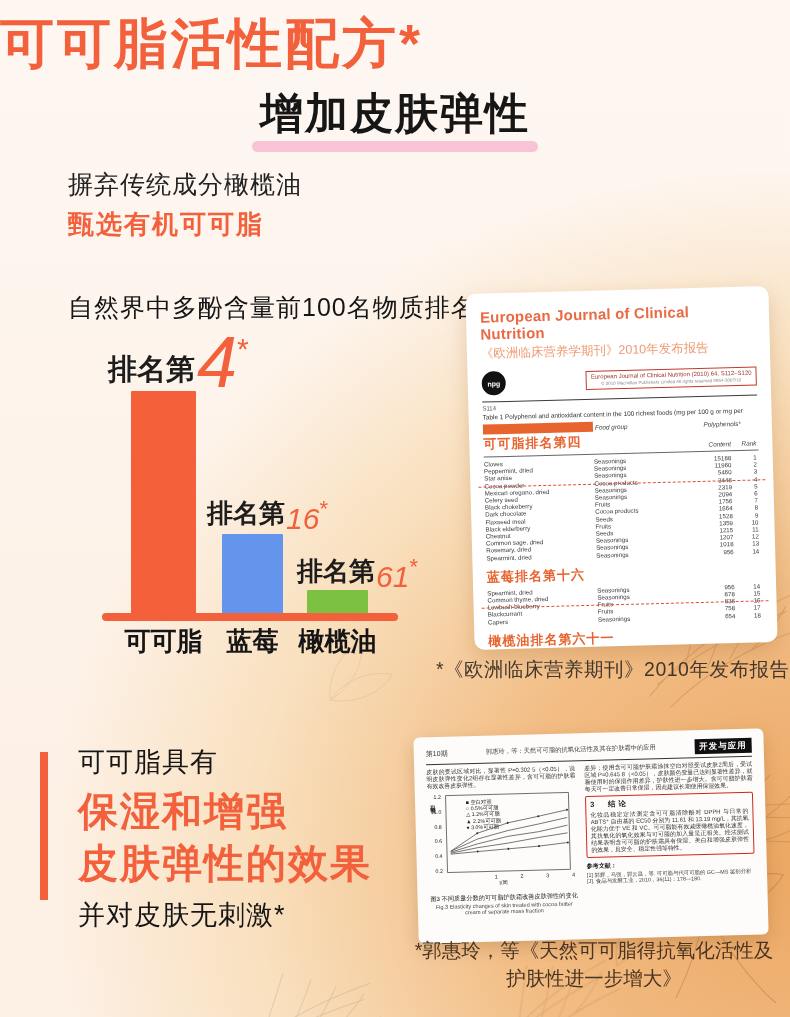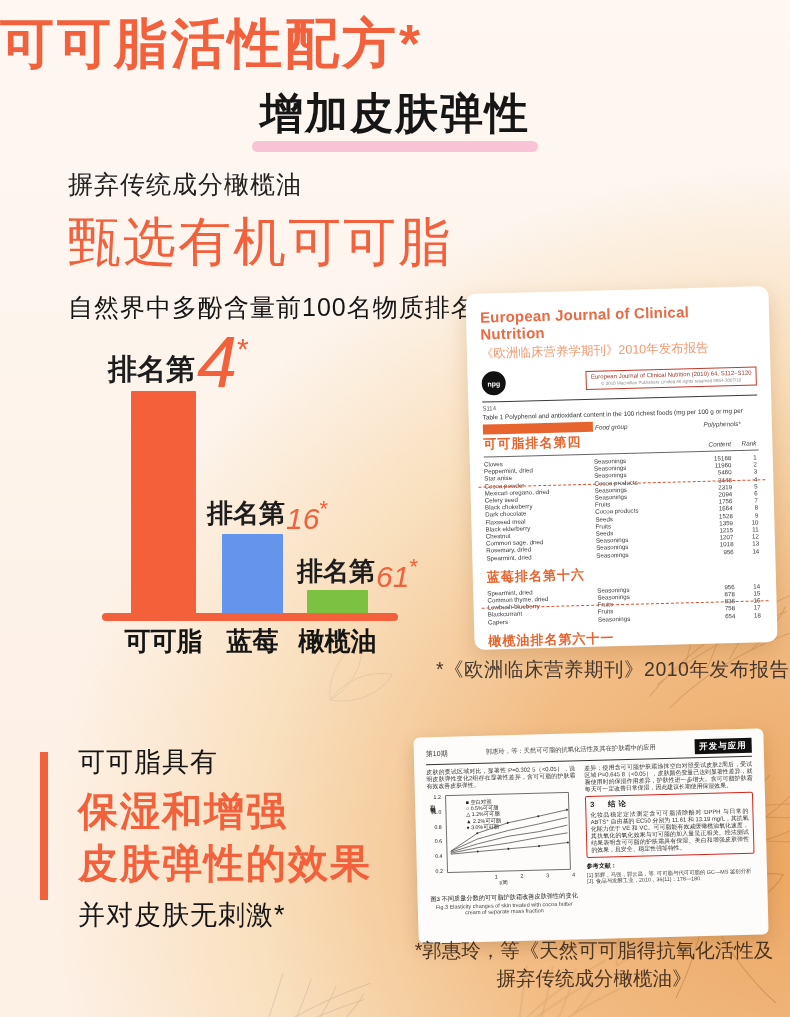--- a/index.html
+++ b/index.html
@@ -16,21 +16,21 @@
   
   .title-wrap{left:0;top:14px;width:790px;text-align:left;}
   .title{font-size:54px;font-weight:700;color:#f2603c;letter-spacing:3px;line-height:1.1;}
   .subtitle-wrap{left:0;top:85px;width:790px;text-align:center;}
   .subtitle{display:inline-block;position:relative;font-size:43px;font-weight:700;color:#161616;letter-spacing:2px;}
   .subtitle::after{content:"";position:absolute;left:-8px;right:-8px;bottom:-9px;height:11px;background:#f7c3d5;border-radius:6px;z-index:-1;}
 
   
   .intro{left:68px;top:168px;}
   .intro-l1{font-size:25px;color:#222;letter-spacing:1px;}
-  .intro-l2{font-size:53px;font-weight:400;color:#f2603c;letter-spacing:2px;margin-top:6px;text-align:right;}
+  .intro-l2{font-size:26px;font-weight:700;color:#f2603c;letter-spacing:2px;margin-top:6px;}
 
   
   .chart-heading{left:68px;top:291px;font-size:25px;color:#151515;font-weight:500;letter-spacing:1px;}
   .chart{left:100px;top:330px;width:312px;height:340px;}
   .chart > *{position:absolute;}
   .baseline{left:2px;top:283px;width:296px;height:8px;background:#f2603c;border-radius:4px;}
   .bar{bottom:54px;border-radius:1px;}
   .bar1{left:31px;width:65px;}
   .bar2{left:122px;width:61px;}
   .bar3{left:207px;width:61px;}
@@ -422,16 +422,16 @@
           <div class="concl-text">化妆品稳定定法测定含可可脂清除酚对 DPPH 与日常的 ABTS⁺ 自由基的 EC50 分别为 11.61 和 13.19 mg/L，其抗氧化能力优于 VE 和 VC。可可脂能有效减缓橄榄油氧化速度，其抗氧化的氧化效果与可可脂的加入量呈正相关。经法测试结果表明含可可脂的护肤霜具有保湿、美白和增强皮肤弹性的效果，且安全、稳定性强等特性。</div>
         </div>
         <div class="refs-label">参考文献：</div>
         <div class="ref-text">[1] 郭辉，马强，郭云昌，等. 可可脂与代可可脂的 GC—MS 鉴别分析[J]. 食品与发酵工业，2010，36(11)：178—180.</div>
       </div>
     </div>
   </div>
 
   <div class="caption2 z">
     <div>*郭惠玲，等《天然可可脂得抗氧化活性及</div>
-    <div>摒弃传统成分橄榄油》</div>
+    <div>护肤性进一步增大》</div>
   </div>
 
 </div>
 
 </body></html>

